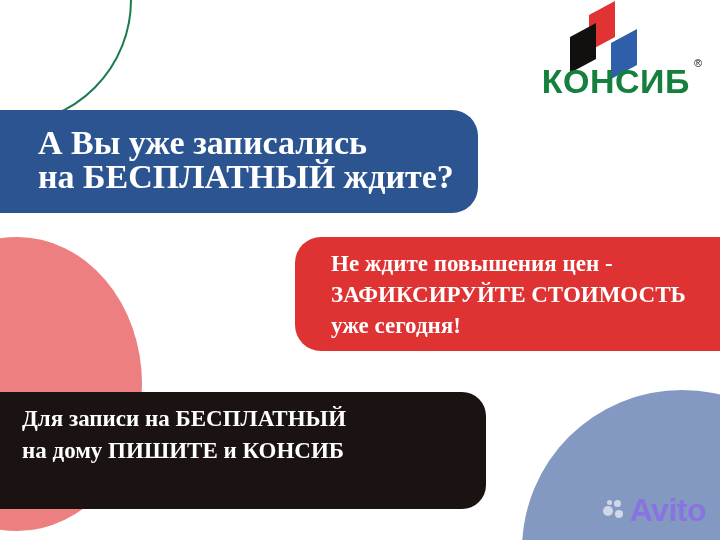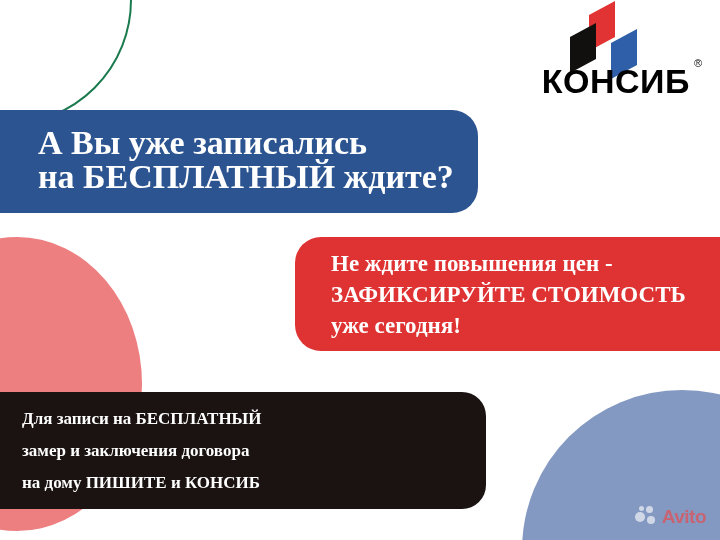--- a/index.html
+++ b/index.html
@@ -70,21 +70,21 @@
   #logo-quad-blue  { left: 45px; top: 30px; background: #2E5FA8; }
 
   #logo-wordmark {
     position: absolute;
     right: 12px;
     top: 58px;
     font-family: "Liberation Sans", "DejaVu Sans", sans-serif;
     font-weight: bold;
     font-size: 34px;
     letter-spacing: 0.5px;
-    color: #000000;
+    color: #15803d;
     line-height: 1;
     white-space: nowrap;
   }
   #logo-reg {
     position: absolute;
     right: 0px;
     top: 52px;
     font-family: "Liberation Sans", "DejaVu Sans", sans-serif;
     font-size: 11px;
     color: #12100F;
@@ -124,43 +124,43 @@
 
   #banner-black {
     left: -30px;
     top: 392px;
     width: 516px;
     height: 117px;
     background: #1A1312;
     border-radius: 24px;
     padding: 11px 0 0 52px;
   }
-  #banner-black .line { font-size: 17px; line-height: 32px; }
+  #banner-black .line { font-size: 23px; line-height: 32px; }
 
   
   #avito-watermark {
     position: absolute;
     right: 14px;
     bottom: 14px;
     display: flex;
     align-items: center;
     gap: 5px;
     opacity: 0.62;
   }
   #avito-dots { position: relative; width: 22px; height: 20px; }
   #avito-dots i { position: absolute; background: #ffffff; border-radius: 50%; display: block; }
   #avito-dot-1 { left: 0px;  top: 6px;  width: 10px; height: 10px; }
   #avito-dot-2 { left: 11px; top: 0px;  width: 7px;  height: 7px;  }
   #avito-dot-3 { left: 12px; top: 10px; width: 8px;  height: 8px;  }
   #avito-dot-4 { left: 4px;  top: 0px;  width: 5px;  height: 5px;  }
   #avito-text {
     font-family: "Liberation Sans", "DejaVu Sans", sans-serif;
-    font-size: 19px;
+    font-size: 32px;
     font-weight: bold;
-    color: #ef4444;
+    color: #8b5cf6;
     line-height: 1;
     letter-spacing: -0.5px;
   }
 </style>
 </head>
 <body>
 
 <div id="poster">
 
   <div id="deco-green-ring" class="deco"></div>
@@ -183,21 +183,20 @@
   </div>
 
   <div id="banner-red" class="banner">
     <span class="line">Не ждите повышения цен -</span>
     <span class="line">ЗАФИКСИРУЙТЕ СТОИМОСТЬ</span>
     <span class="line">уже сегодня!</span>
   </div>
 
   <div id="banner-black" class="banner">
     <span class="line">Для записи на БЕСПЛАТНЫЙ</span>
-    <span class="line">замер и заключения договора</span>
     <span class="line">на дому ПИШИТЕ и КОНСИБ</span>
   </div>
 
   <div id="avito-watermark">
     <span id="avito-dots">
       <i id="avito-dot-1"></i>
       <i id="avito-dot-2"></i>
       <i id="avito-dot-3"></i>
       <i id="avito-dot-4"></i>
     </span>

